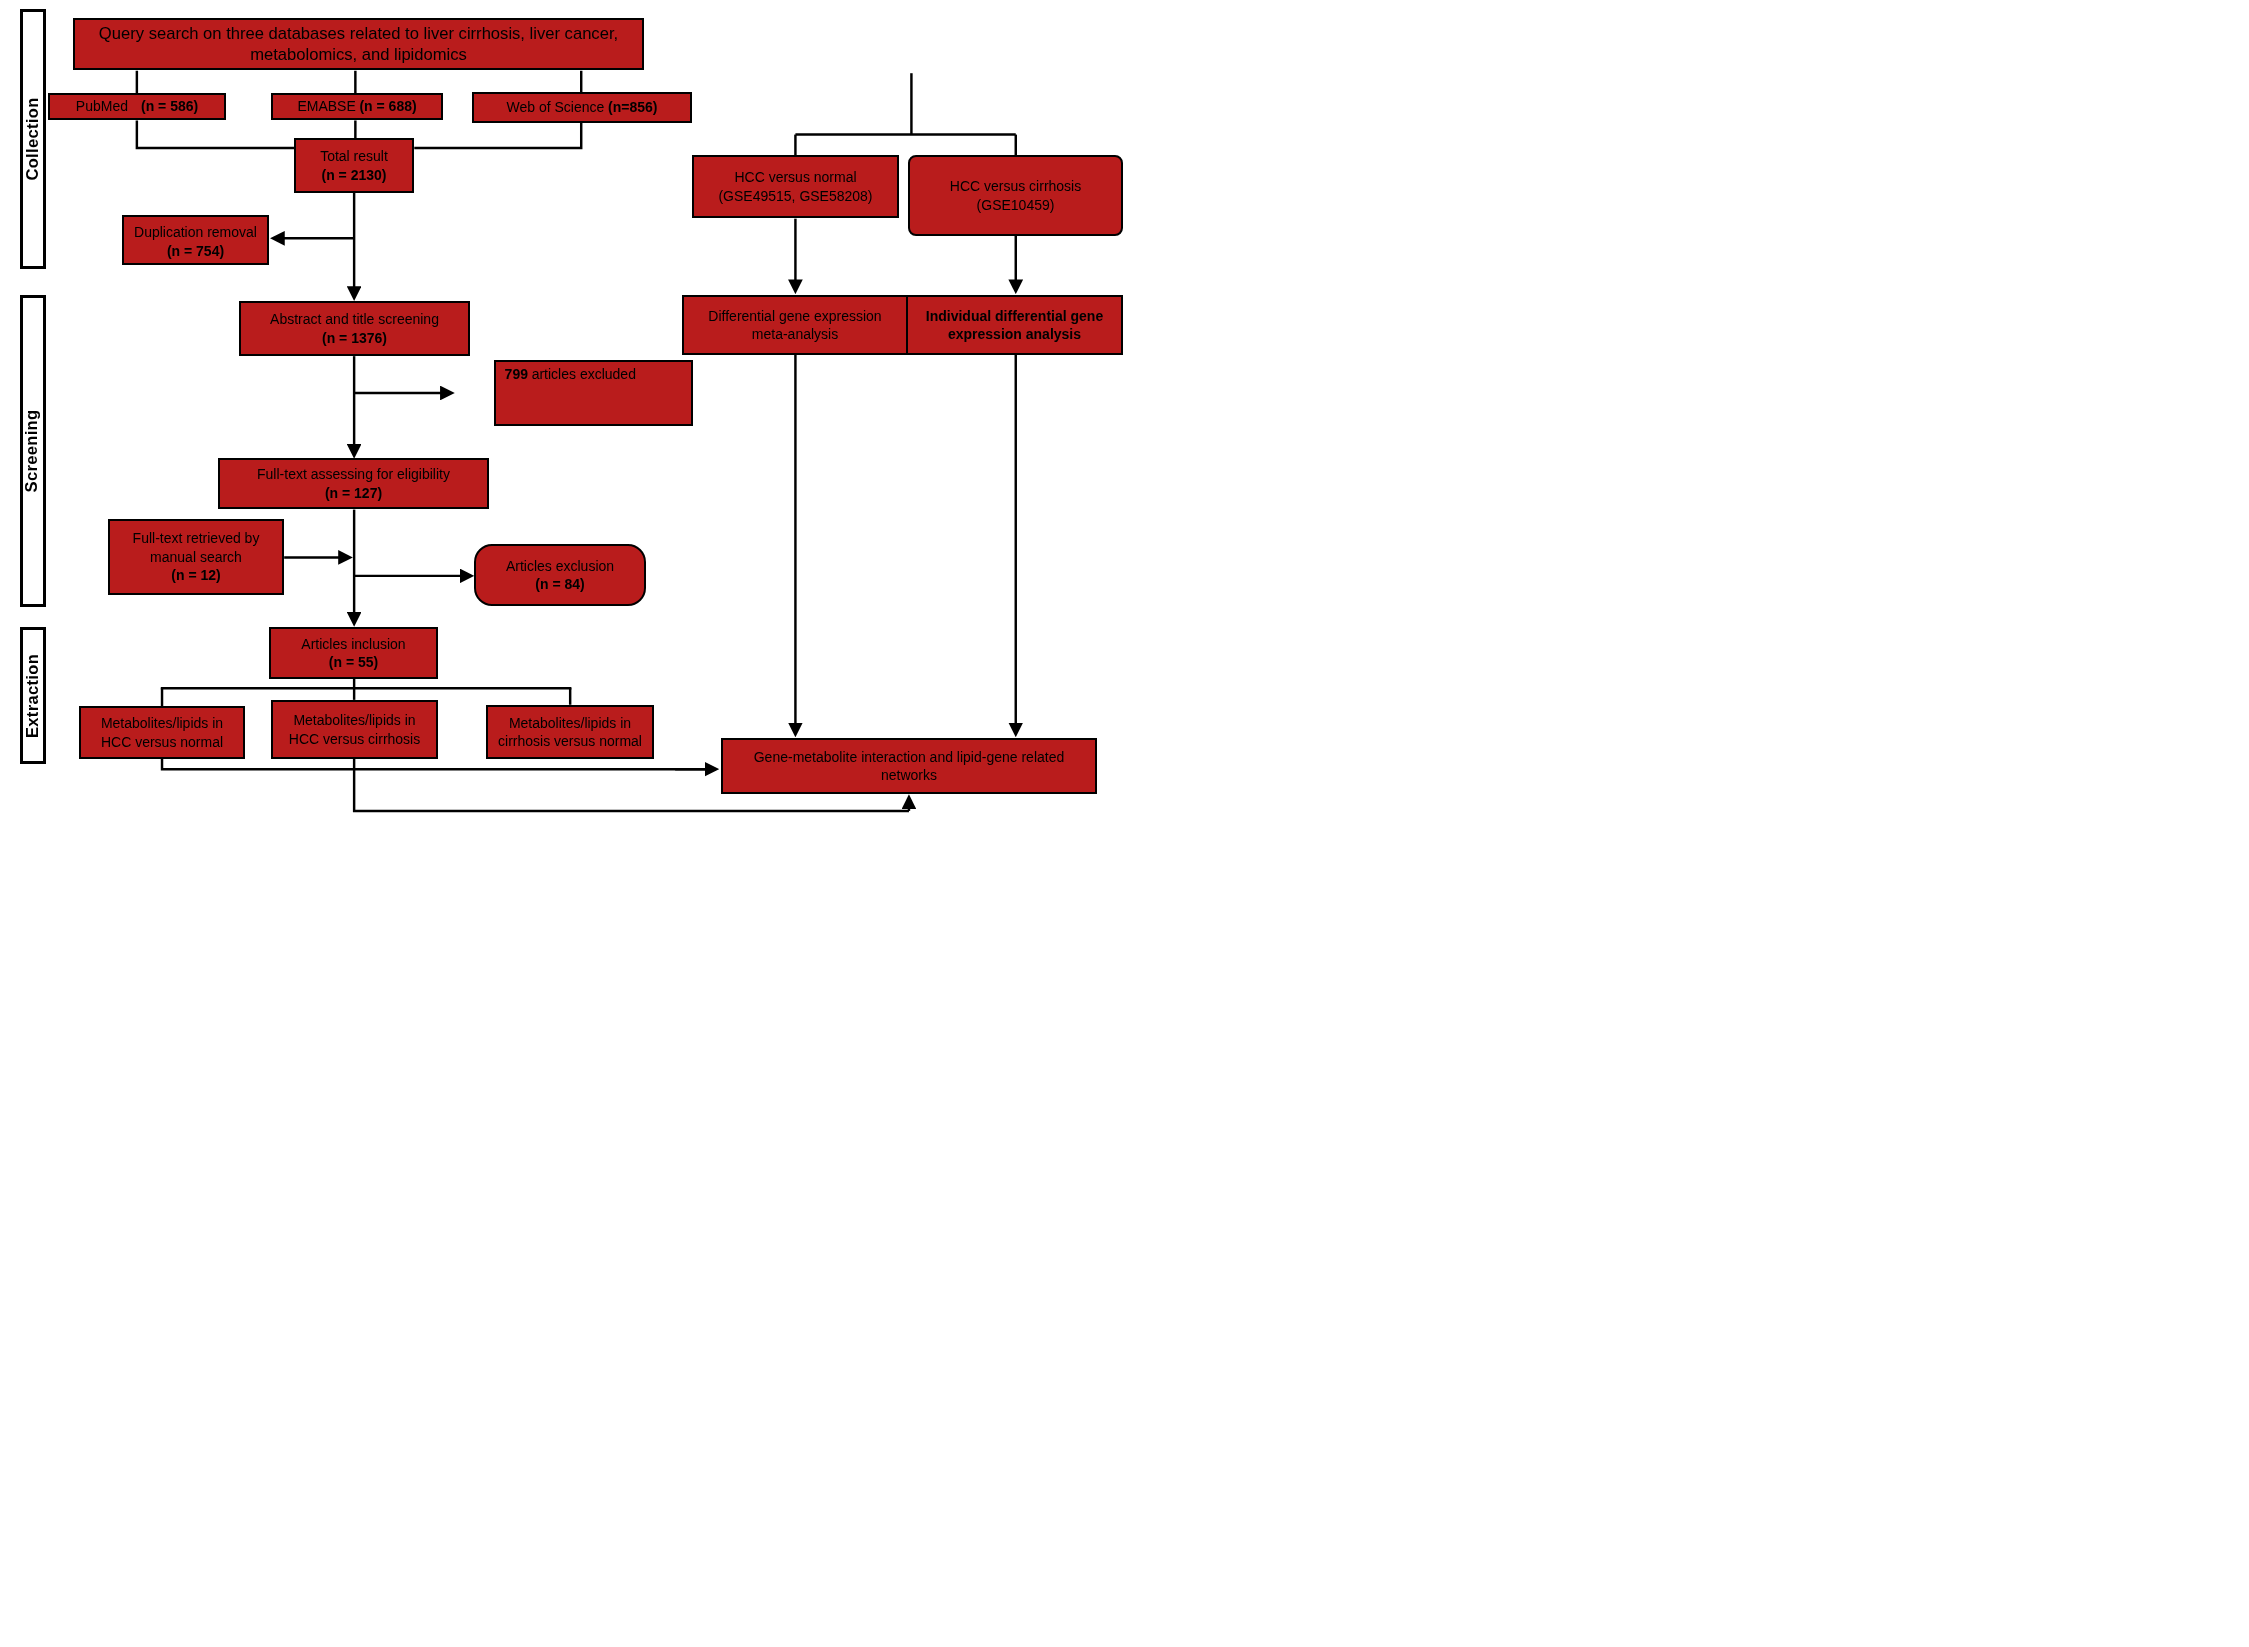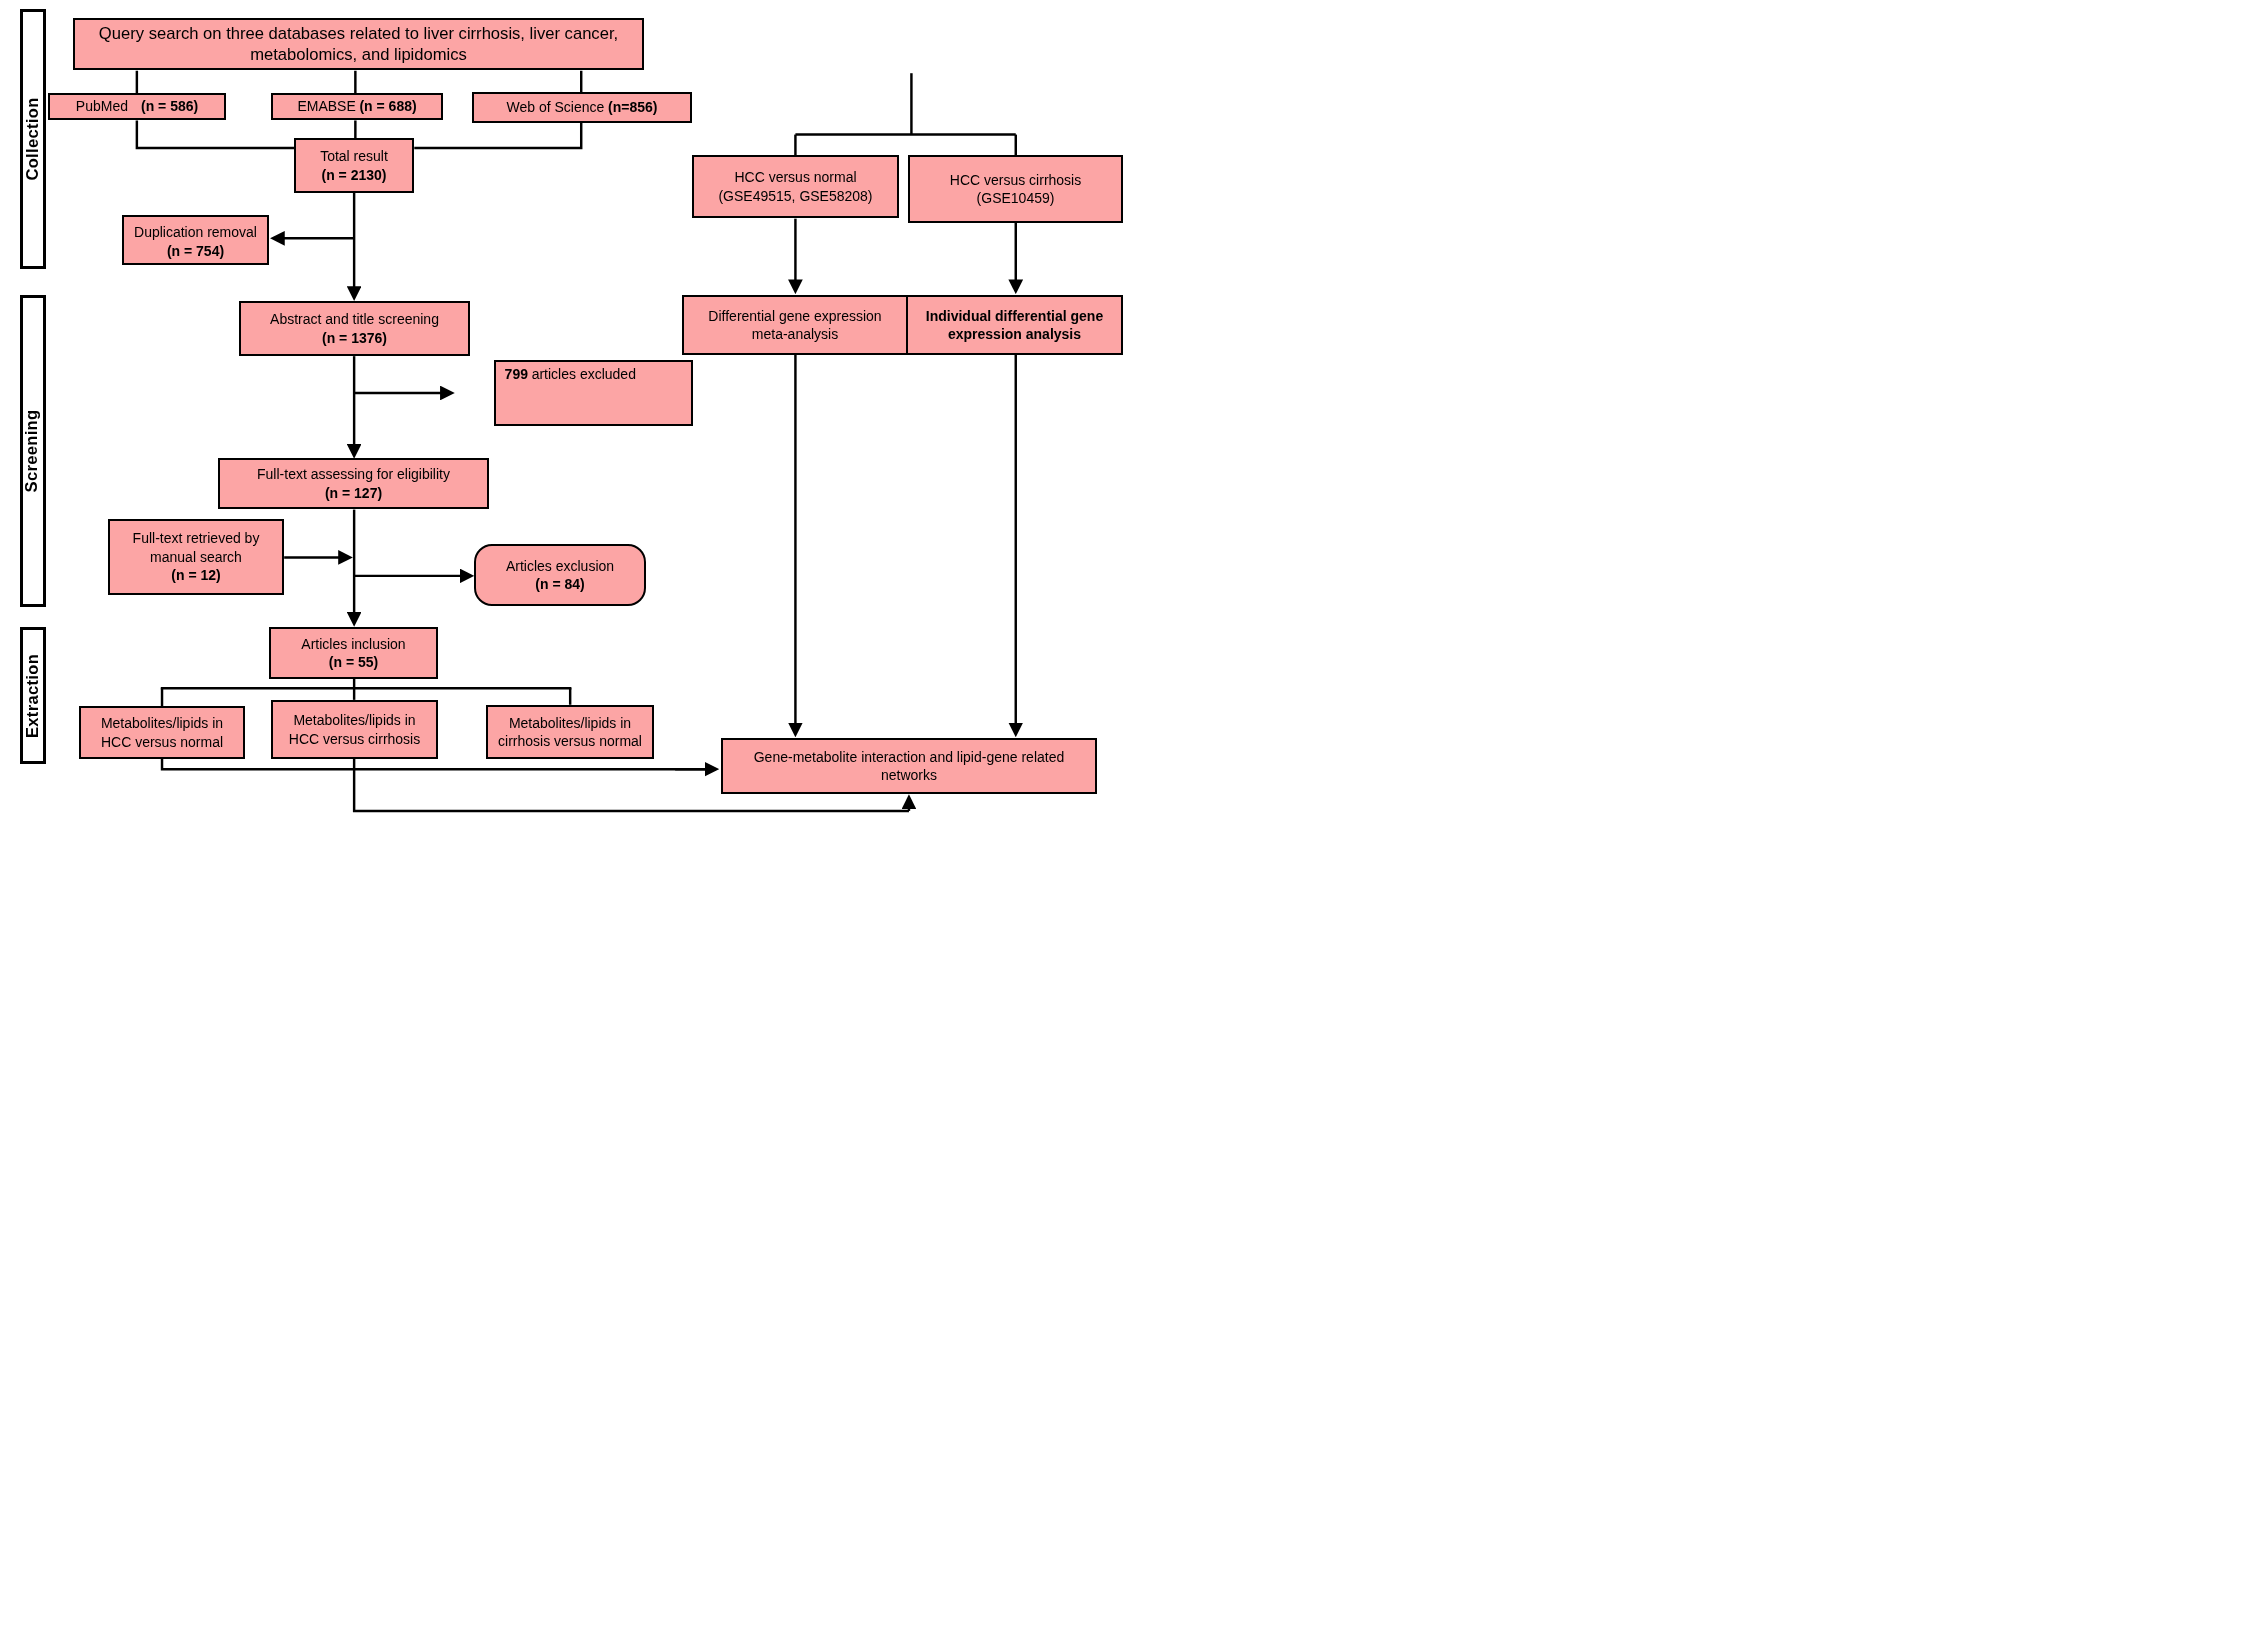--- a/index.html
+++ b/index.html
@@ -6,21 +6,21 @@
   #canvas{
     position:relative;
     width:1125px;height:824px;
     background:#ffffff;
     font-family:"Liberation Sans", sans-serif;
     color:#000;
   }
   #connectors{position:absolute;left:0;top:0;width:1125px;height:824px;}
   .node{
     position:absolute;
-    background:#fca5a5;
+    background:#b91c1c;
     border:2.5px solid #000;
     box-sizing:border-box;
     display:flex;
     flex-direction:column;
     align-items:center;
     justify-content:center;
     text-align:center;
     font-size:14px;
     line-height:1.32;
     padding:2.5px 6.1px;
@@ -182,21 +182,21 @@
   </div>
   <div class="node" style="left:486px;top:705px;width:168px;height:54px;">
     <span>Metabolites/lipids in cirrhosis versus normal</span>
   </div>
 
 
   <div class="node" style="left:692px;top:155px;width:207px;height:63px;">
     <span class="inline-label">HCC versus normal</span>
     <span class="inline-label">(GSE49515, GSE58208)</span>
   </div>
-  <div class="node" style="left:908px;top:155px;width:215px;height:68px;">
+  <div class="node" style="left:908px;top:155px;width:215px;height:81px;border-radius:8px;">
     <span class="inline-label">HCC versus cirrhosis</span>
     <span class="inline-label">(GSE10459)</span>
   </div>
 
   <div class="node" style="left:682px;top:295px;width:226px;height:60px;">
     <span>Differential gene expression meta-analysis</span>
   </div>
   <div class="node" style="left:906px;top:295px;width:217px;height:60px;font-weight:bold;">
     <span>Individual differential gene expression analysis</span>
   </div>

